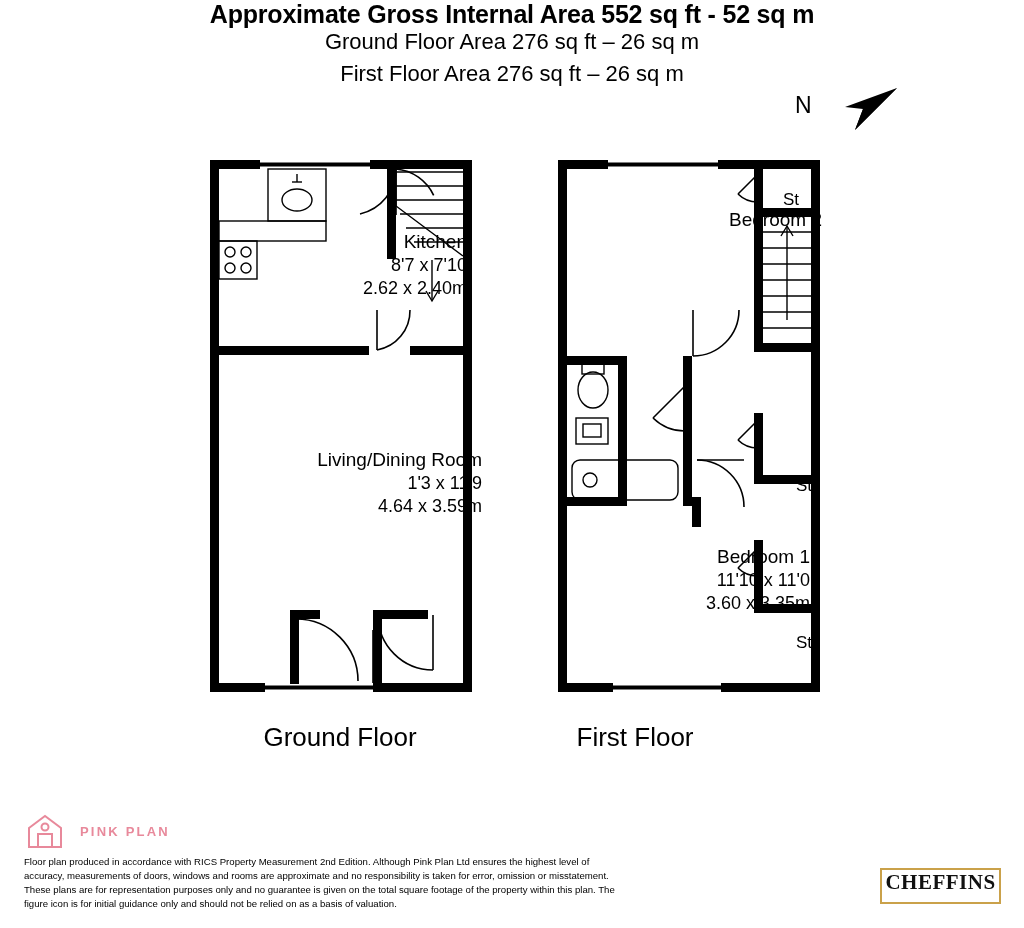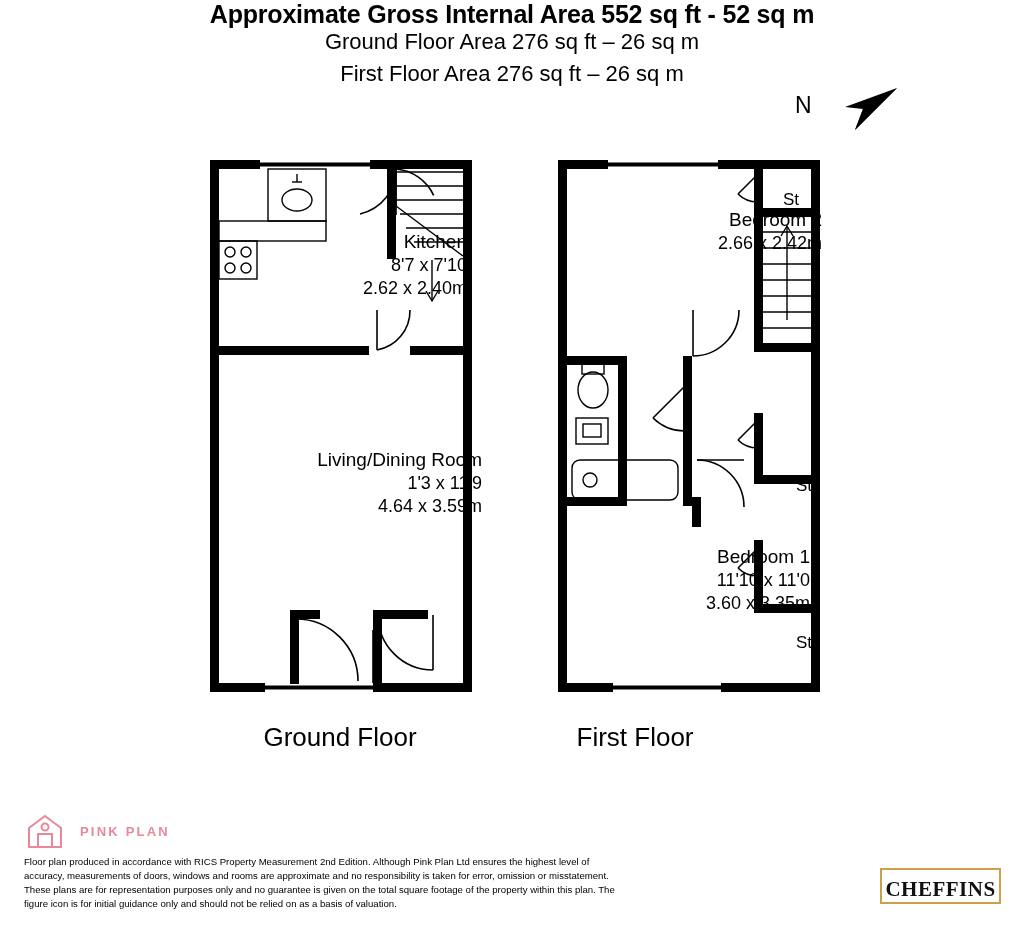--- a/index.html
+++ b/index.html
@@ -70,21 +70,21 @@
     position: absolute; left: 56px; top: 12px;
     font-size: 13px; letter-spacing: 2.2px; color: #e8899b; font-weight: bold;
   }
   .disclaimer {
     position: absolute; left: 24px; top: 855px; width: 600px;
     font-size: 9.6px; line-height: 1.45; color: #000;
   }
   .cheffins {
     position: absolute; left: 880px; top: 868px; width: 121px; height: 36px;
     border: 2px solid #caa14a; background: #ffffff;
-    display: flex; align-items: flex-end; justify-content: center;
+    display: flex; align-items: flex-start; justify-content: center;
   }
   .cheffins-text {
     font-family: "Liberation Serif", serif;
     font-weight: bold; font-size: 21px; letter-spacing: 0.5px; color: #111;
   }
 </style>
 </head>
 <body>
 
 <div class="header">
@@ -277,21 +277,20 @@
     <path d="M180 408 A28 28 0 0 0 200 416"></path>
   </g>
 
   <g fill="#000000">
     <rect x="134" y="337" width="9" height="30"></rect>
   </g>
 </svg>
 
 <div class="room-label" style="left:560px; top:208px; width:262px;">
   <div class="name">Bedroom 2</div>
-  <div>2.66 x 2.42m</div>
 </div>
 <div class="room-label" style="left:548px; top:545px; width:262px;">
   <div class="name">Bedroom 1</div>
   <div>11'10 x 11'0</div>
   <div>3.60 x 3.35m</div>
 </div>
 
 <div class="st-label" style="left:783px; top:190px;">St</div>
 <div class="st-label" style="left:796px; top:476px;">St</div>
 <div class="st-label" style="left:796px; top:633px;">St</div>

